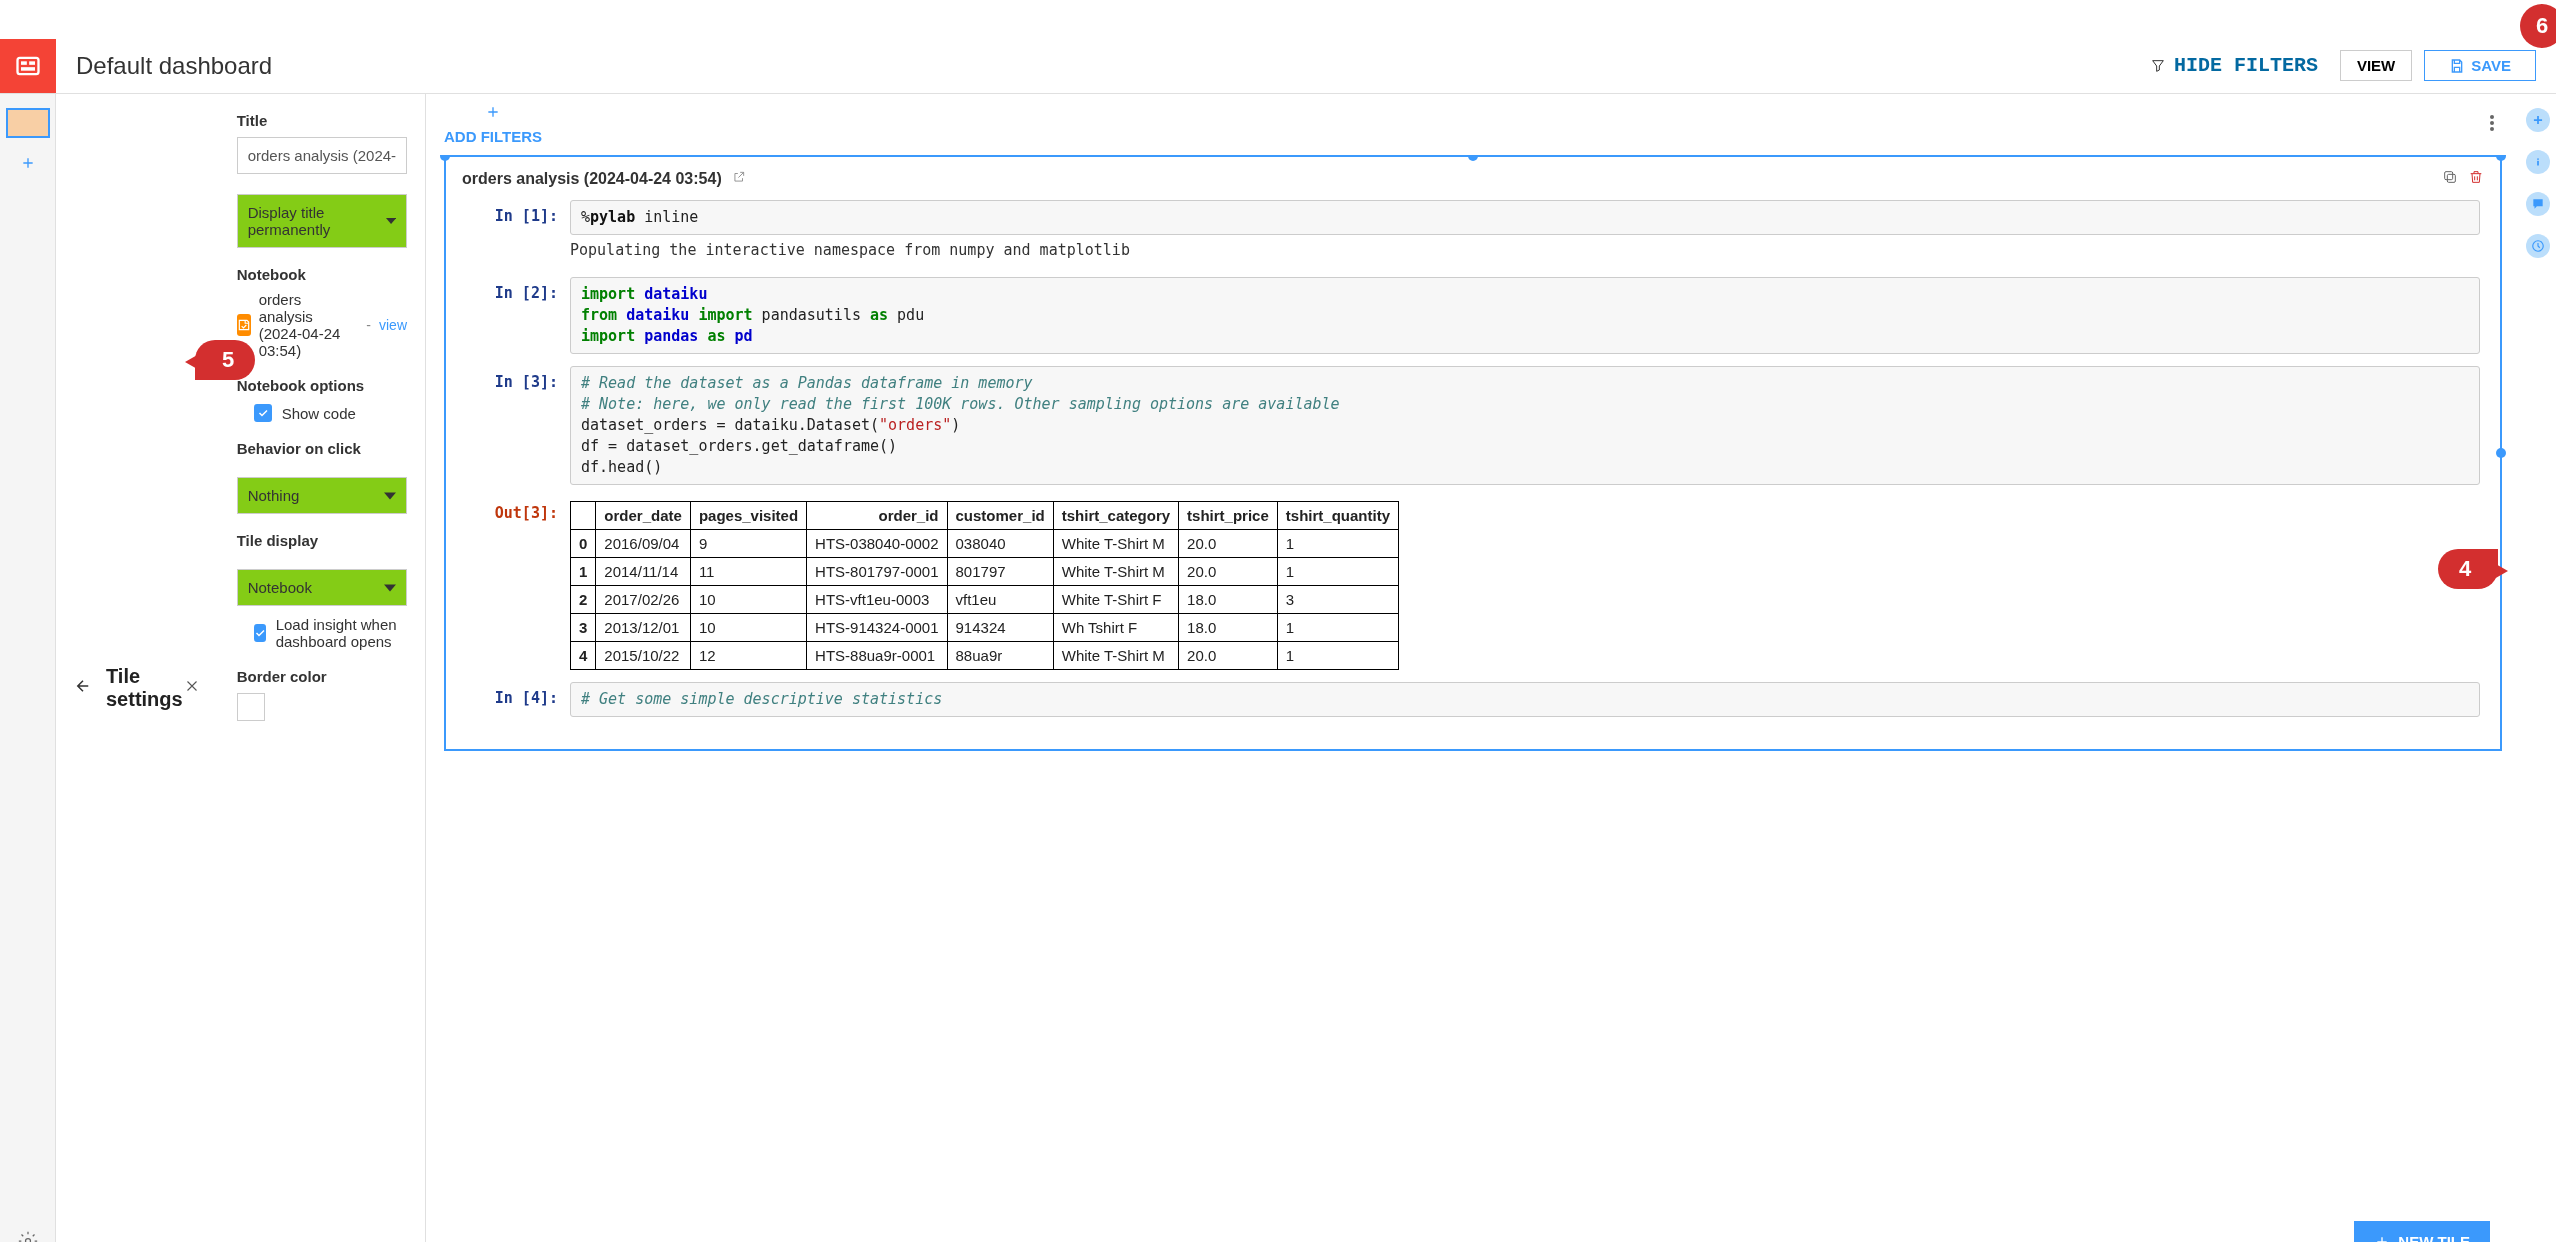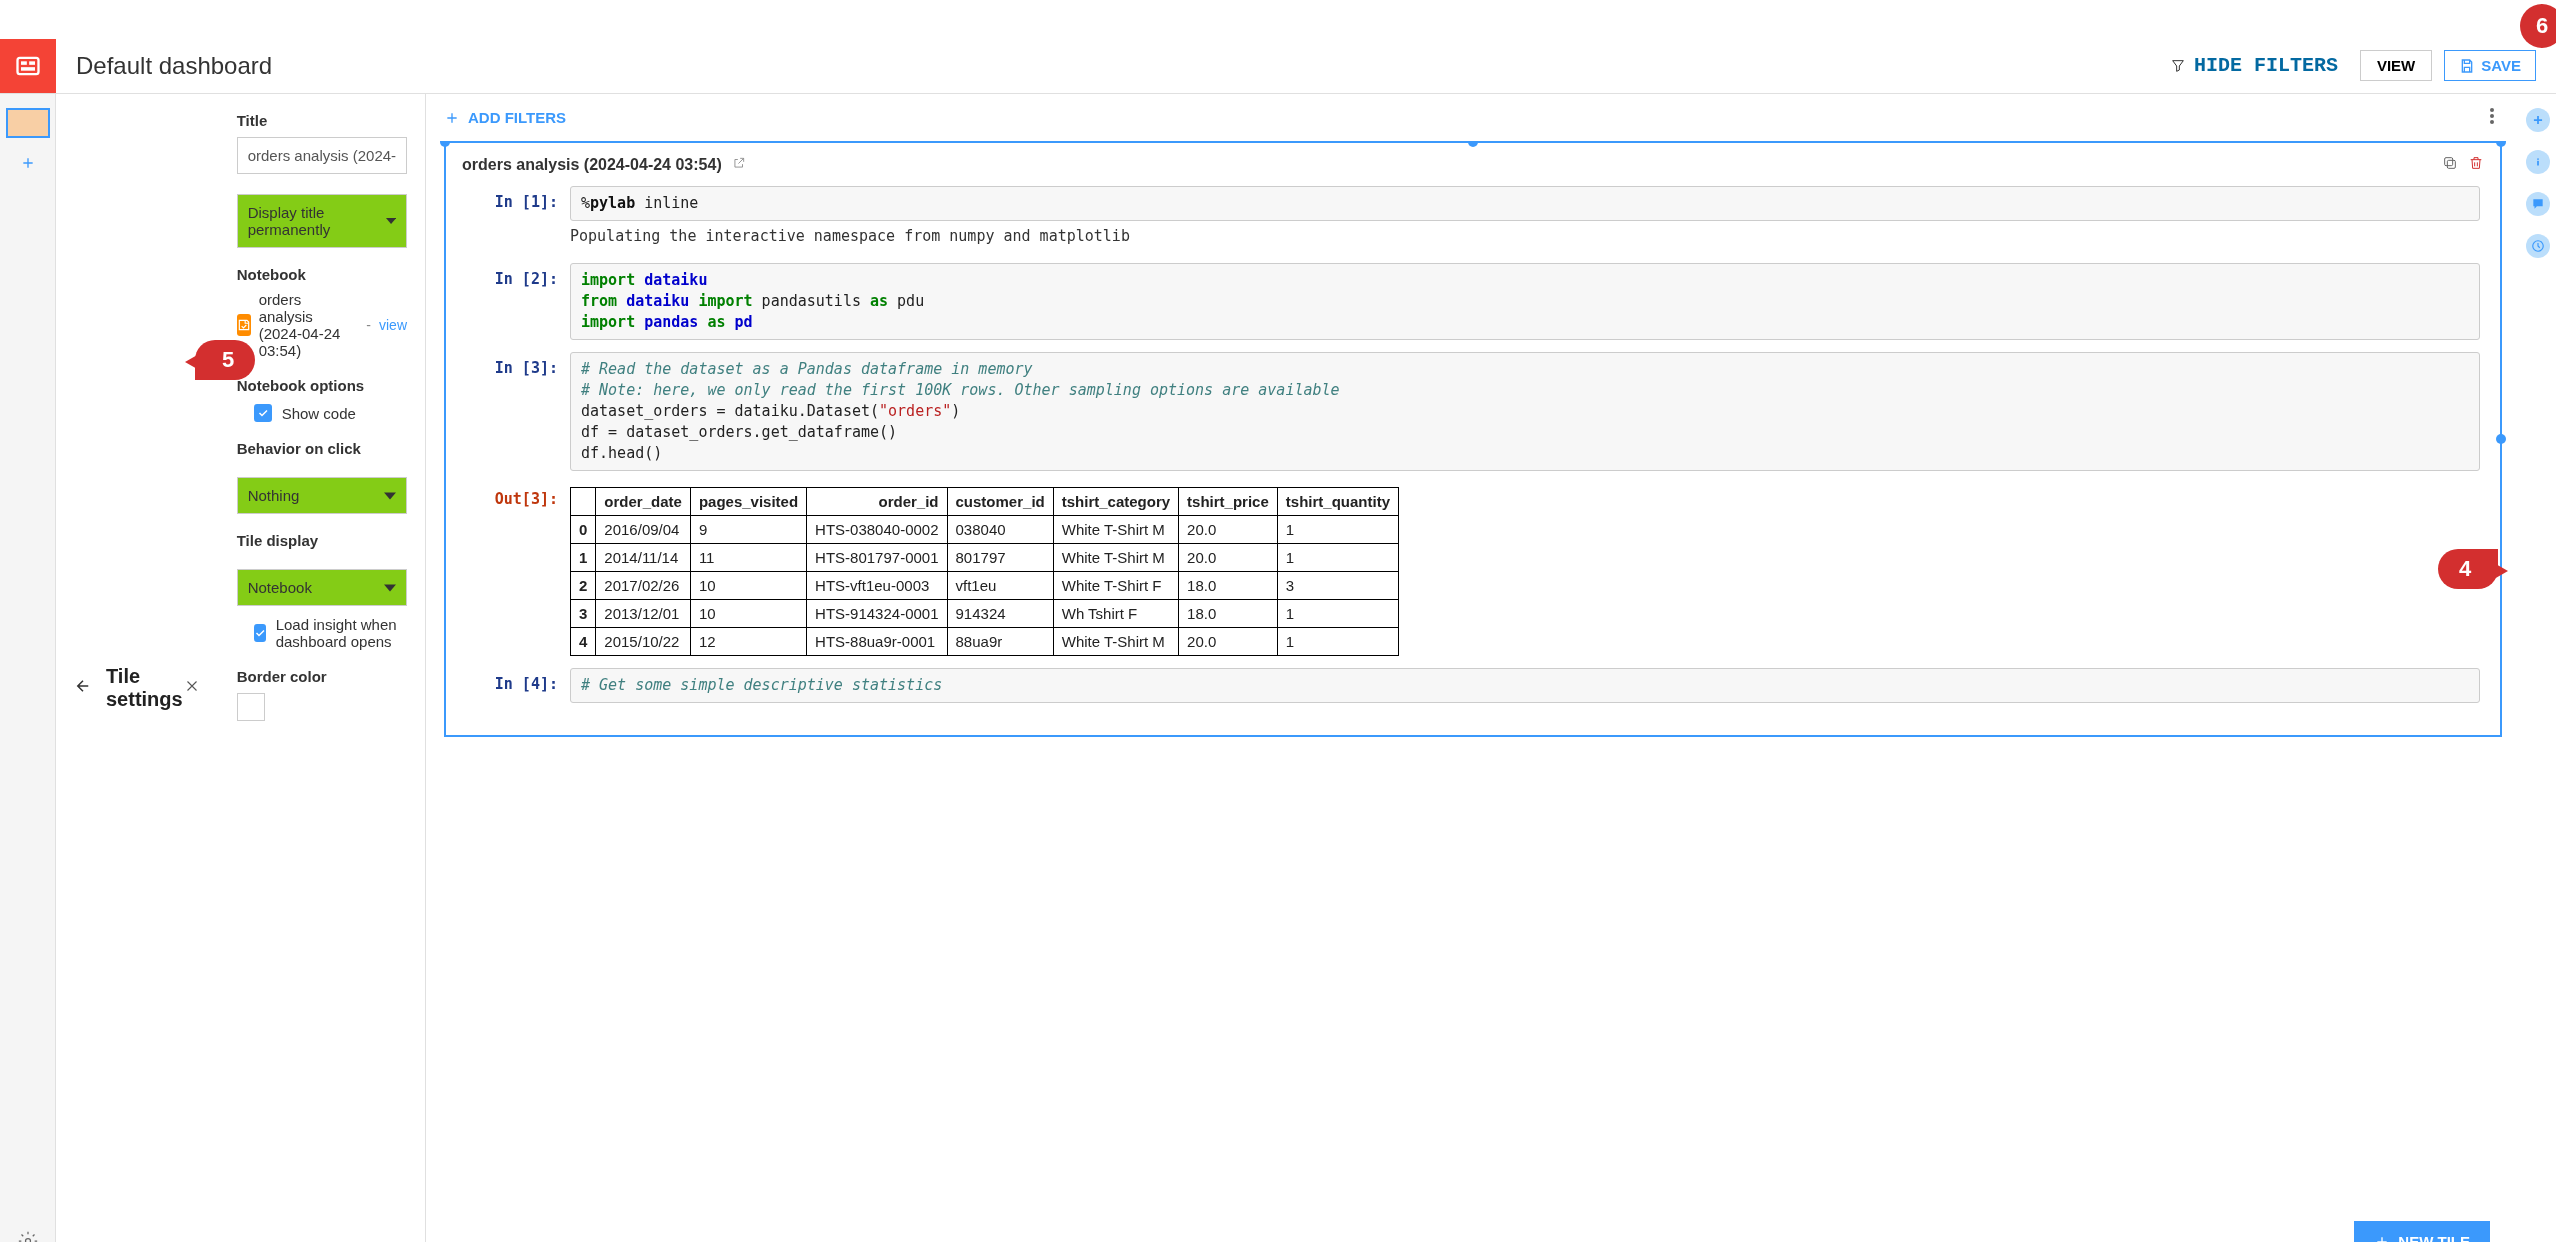--- a/index.html
+++ b/index.html
@@ -7,21 +7,21 @@
 
 
 .top-header { display: flex; align-items: center; height: 56px; border-bottom: 1px solid #e0e0e0; margin-top: 38px; }
 .logo-box { width: 56px; height: 54px; background: #f44336; display: flex; align-items: center; justify-content: center; }
 .logo-box svg { width: 28px; height: 28px; fill: #fff; }
 .dashboard-title { font-size: 24px; font-weight: 400; color: #333; margin-left: 20px; flex: 1; }
 .header-actions { display: flex; align-items: center; gap: 12px; padding-right: 20px; }
 .hide-filters { display: flex; align-items: center; gap: 8px; font-size: 20px; font-weight: 600; color: #0369a1; cursor: pointer; padding: 6px 10px; font-family: Liberation Mono, monospace; }
 .hide-filters svg { width: 16px; height: 16px; stroke: #333; fill: none; stroke-width: 1.5; }
 .view-btn { border: 1px solid #ccc; background: #fff; padding: 6px 16px; font-size: 15px; font-weight: 600; cursor: pointer; }
-.save-btn { border: 1px solid #3b99fc; background: #fff; color: #3b99fc; padding: 6px 14px; font-size: 15px; font-weight: 600; cursor: pointer; display: flex; align-items: center; gap: 6px; }
+.save-btn { border: 1px solid #3b99fc; background: #fff; color: #3b99fc; padding: 6px 24px; font-size: 15px; font-weight: 600; cursor: pointer; display: flex; align-items: center; gap: 6px; }
 .save-btn svg { width: 16px; height: 16px; fill: #3b99fc; }
 
 
 .main-layout { display: flex; height: calc(100vh - 54px); }
 
 
 .narrow-bar { width: 56px; background: #f5f5f5; border-right: 1px solid #e0e0e0; display: flex; flex-direction: column; align-items: center; padding: 14px 0; }
 .thumb-selected { width: 44px; height: 30px; background: #f8cfa5; border: 2px solid #3b99fc; cursor: pointer; }
 .plus-thumb { width: 44px; height: 30px; display: flex; align-items: center; justify-content: center; margin-top: 10px; cursor: pointer; }
 .plus-thumb svg { width: 16px; height: 16px; stroke: #3b99fc; stroke-width: 2; }
@@ -52,21 +52,21 @@
 .nb-dash { color: #888; }
 .checkbox-row { display: flex; align-items: center; gap: 10px; margin-top: 10px; margin-left: 17px; }
 .checkbox { width: 18px; height: 18px; background: #3b99fc; border-radius: 3px; display: flex; align-items: center; justify-content: center; cursor: pointer; }
 .checkbox svg { width: 12px; height: 12px; stroke: #fff; stroke-width: 3; fill: none; }
 .checkbox-label { font-size: 15px; color: #333; }
 .color-swatch { width: 28px; height: 28px; border: 1px solid #ccc; background: #fff; margin-top: 8px; cursor: pointer; }
 
 
 .canvas-area { flex: 1; display: flex; flex-direction: column; position: relative; }
 .canvas-toolbar { display: flex; align-items: center; padding: 10px 18px; }
-.add-filters { display: flex; align-items: center; gap: 8px; color: #3b99fc; font-size: 15px; font-weight: 600; cursor: pointer; }
+.add-filters { display: flex; align-items: center; gap: 8px; color: #3b99fc; font-size: 15px; font-weight: 600; cursor: pointer; flex-direction: column; }
 .add-filters svg { width: 16px; height: 16px; stroke: #3b99fc; stroke-width: 2; }
 .toolbar-spacer { flex: 1; }
 .kebab { cursor: pointer; padding: 4px 8px; }
 .kebab svg { width: 4px; height: 16px; fill: #666; }
 
 .tile-container { flex: 1; padding: 0 18px 18px 18px; position: relative; overflow: auto; }
 .tile { border: 2px solid #3b99fc; position: relative; background: #fff; }
 .sel-handle { position: absolute; width: 10px; height: 10px; background: #3b99fc; border-radius: 50%; }
 .sel-handle.tl { top: -6px; left: -6px; }
 .sel-handle.tc { top: -6px; left: calc(50% - 5px); }

